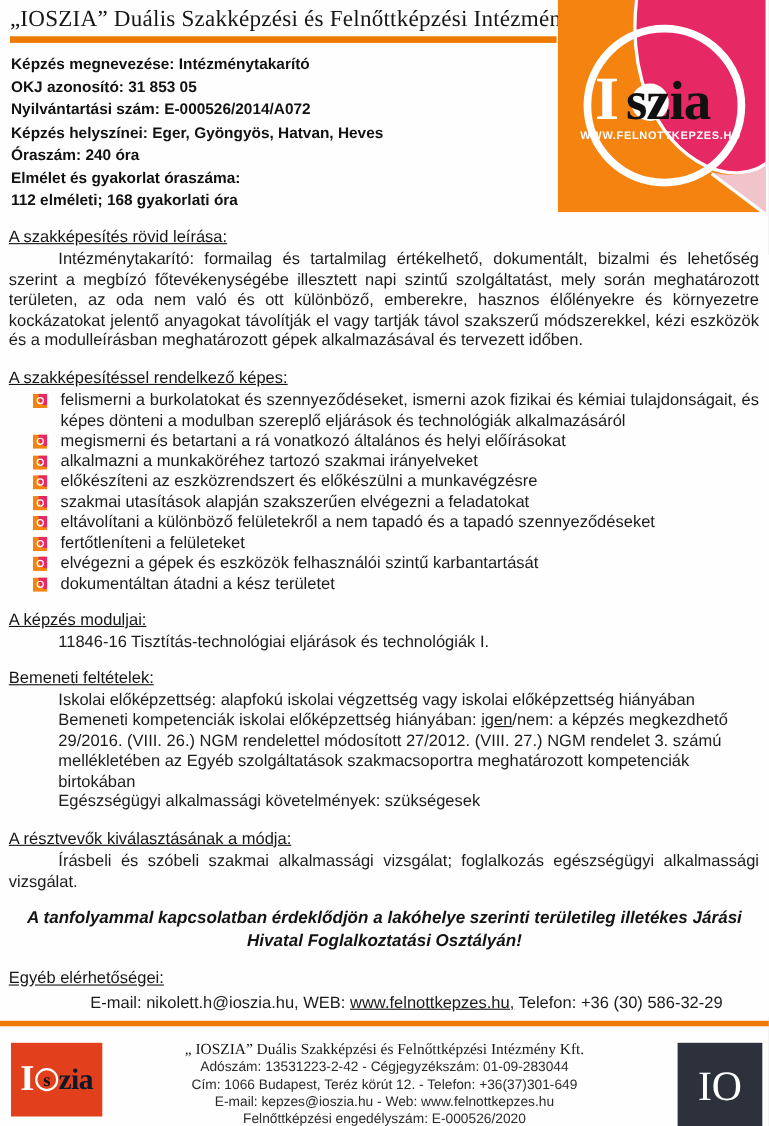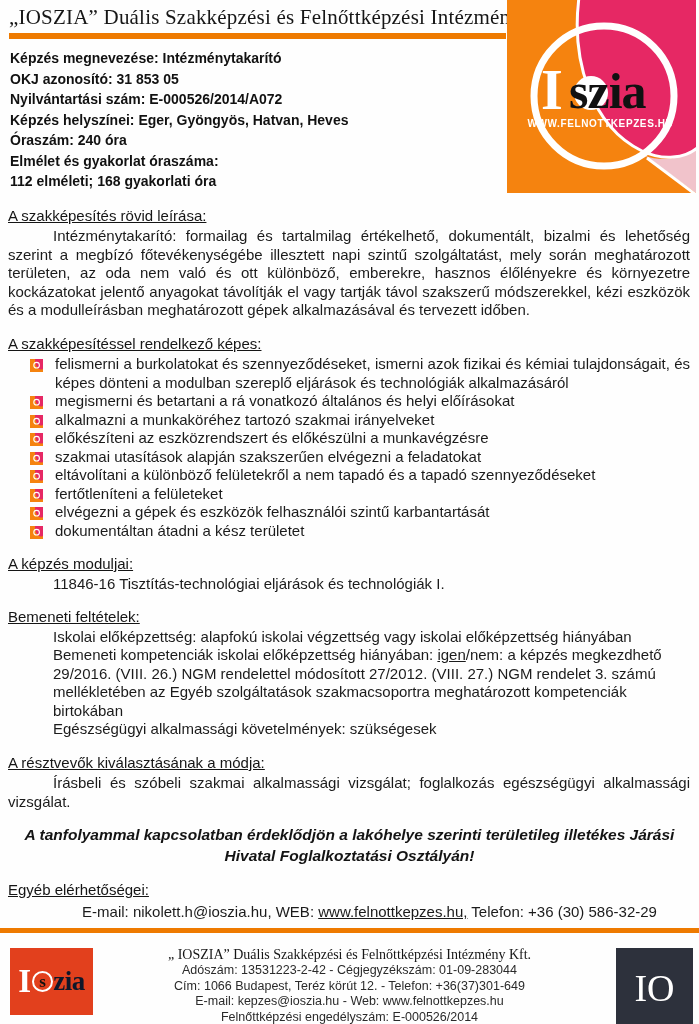--- a/index.html
+++ b/index.html
@@ -224,20 +224,20 @@
         <span class="fl-s">s</span>
       </span>
     <span class="fl-zia">zia</span>
   </div>
 
   <div class="ftr-center">
     <div class="ftr-company">„ IOSZIA” Duális Szakképzési és Felnőttképzési Intézmény Kft.</div>
     <div class="ftr-line">Adószám: 13531223-2-42 - Cégjegyzékszám: 01-09-283044</div>
     <div class="ftr-line">Cím: 1066 Budapest, Teréz körút 12. - Telefon: +36(37)301-649</div>
     <div class="ftr-line">E-mail: kepzes@ioszia.hu - Web: www.felnottkepzes.hu</div>
-    <div class="ftr-line">Felnőttképzési engedélyszám: E-000526/2014</div>
+    <div class="ftr-line">Felnőttképzési engedélyszám: E-000526/2020</div>
   </div>
 
   <div class="ftr-right">
     <span>IO</span>
   </div>
 
 </div>
 
 </body></html>

